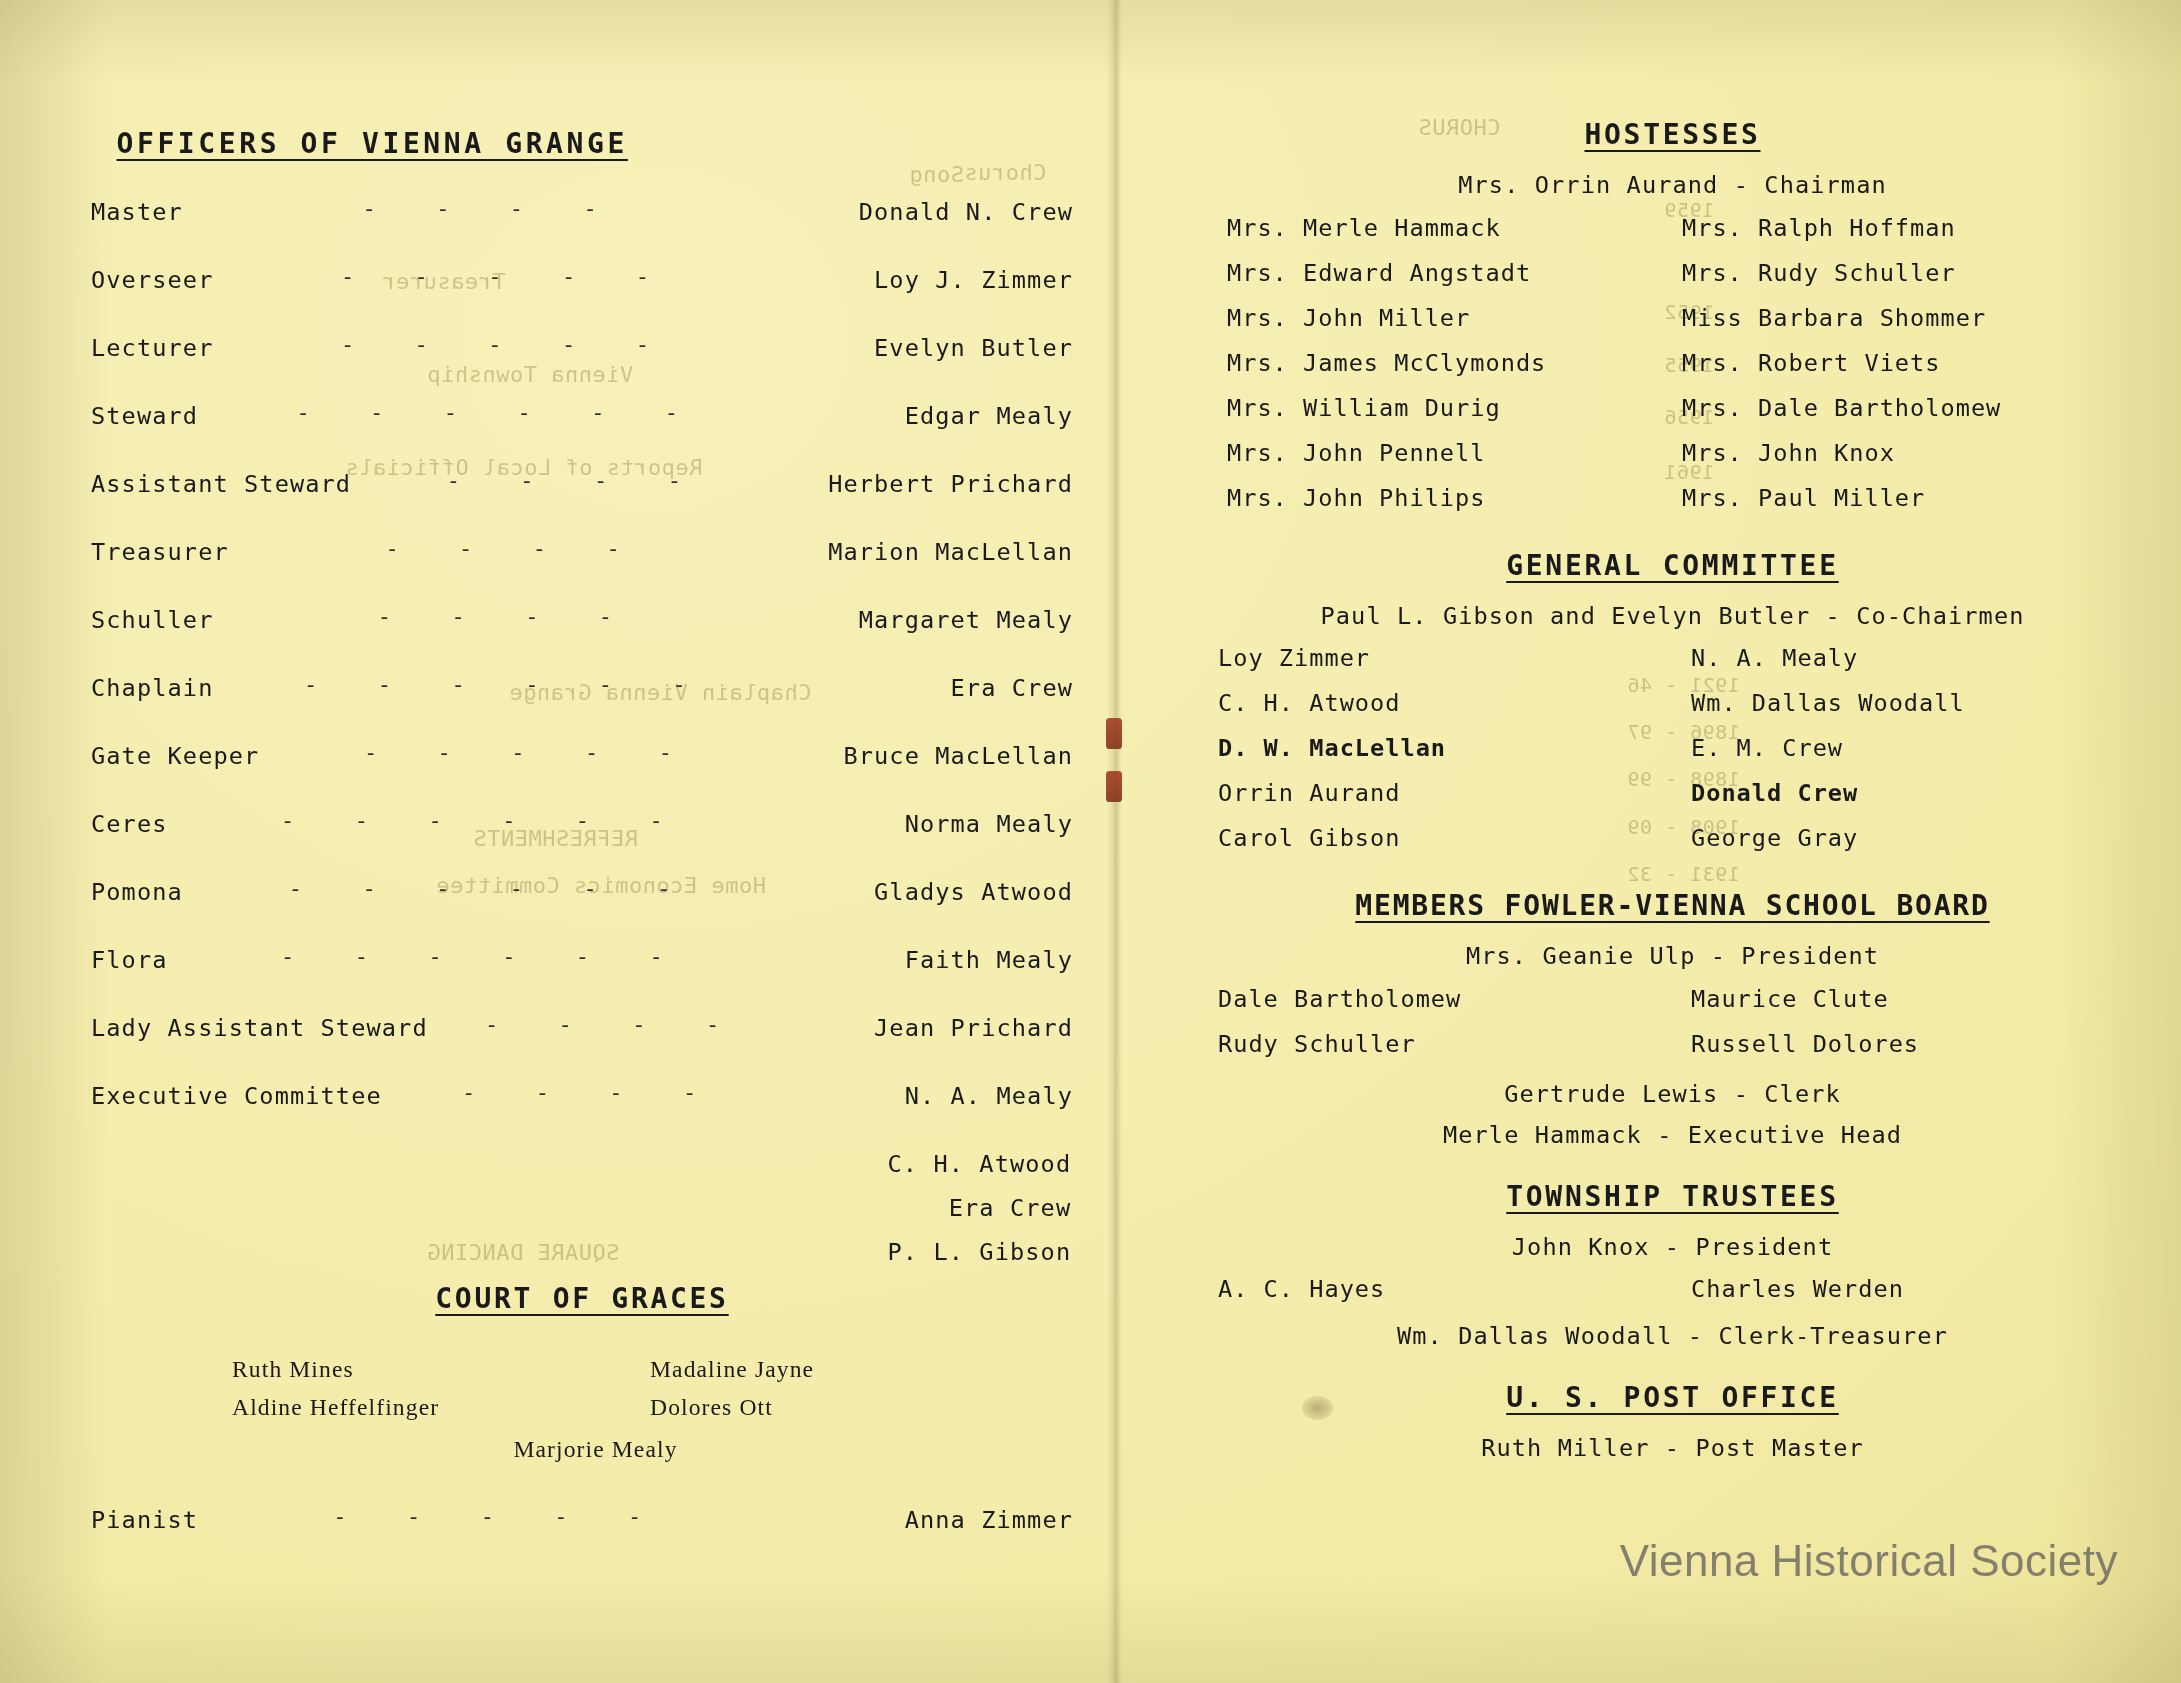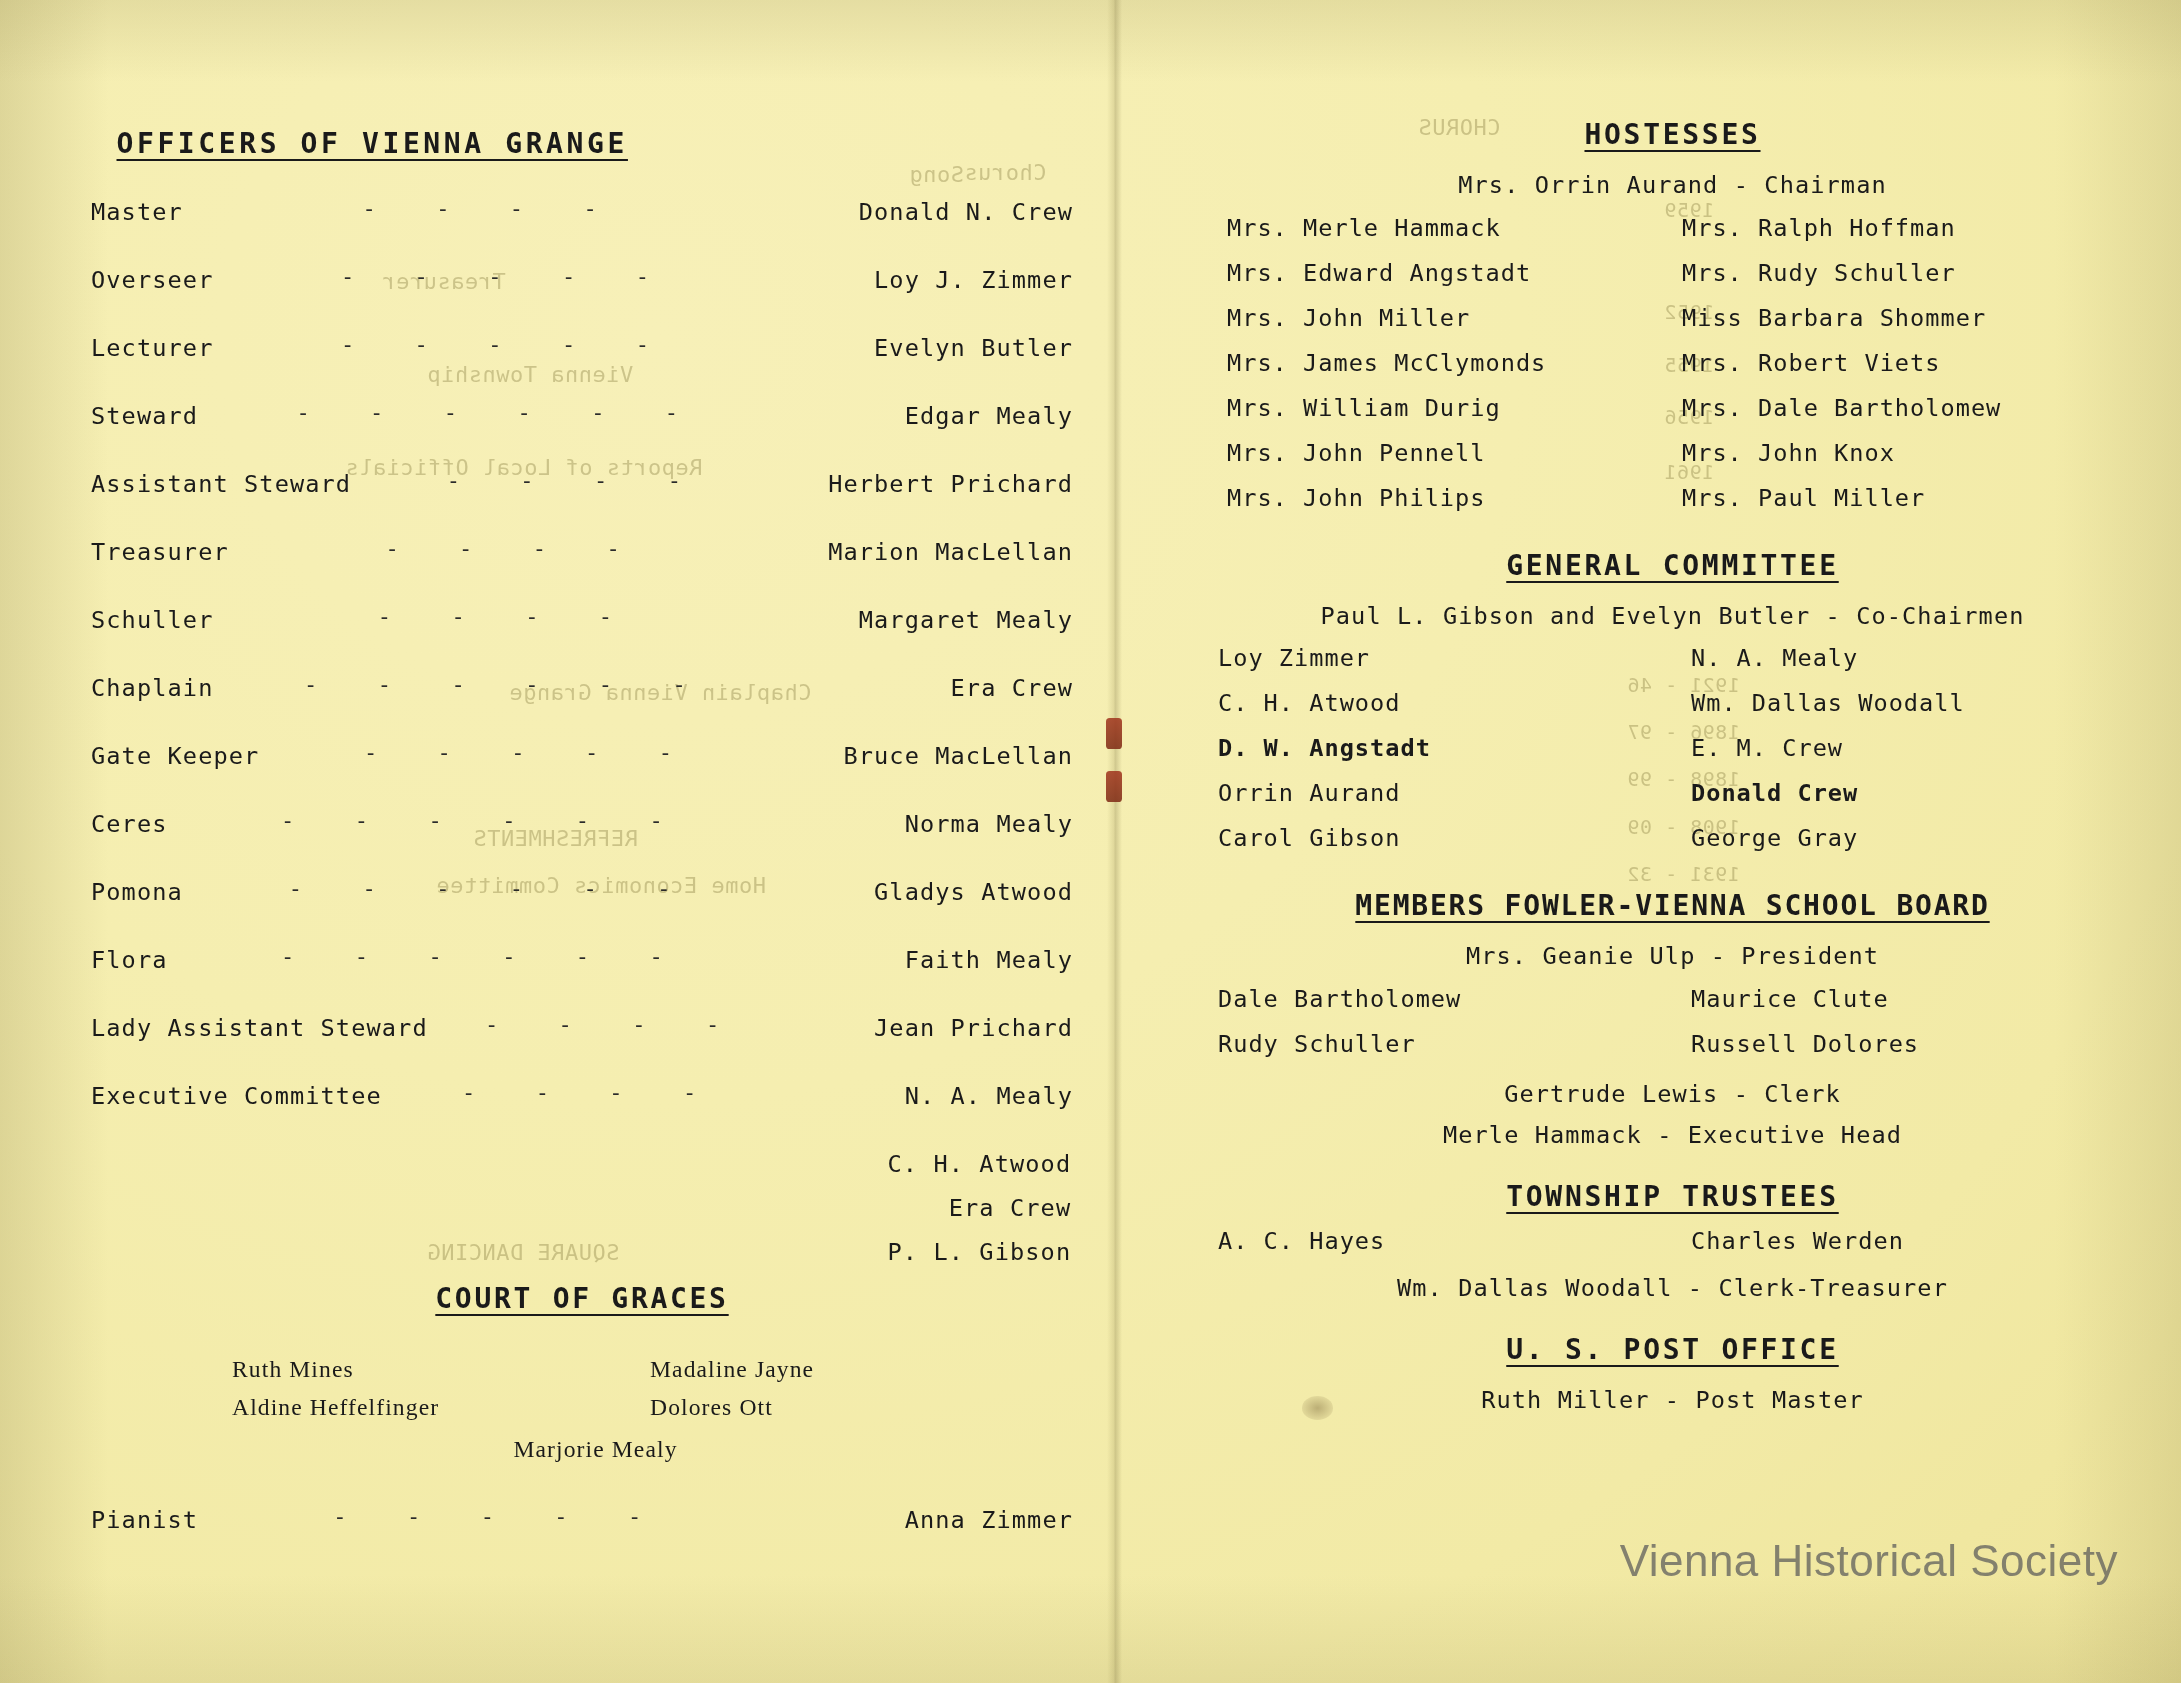--- a/index.html
+++ b/index.html
@@ -423,21 +423,21 @@
     <div class="two-col-list narrow">
       <div class="tc-row">
         <span class="tc-a">Loy Zimmer</span>
         <span class="tc-b">N. A. Mealy</span>
       </div>
       <div class="tc-row">
         <span class="tc-a">C. H. Atwood</span>
         <span class="tc-b">Wm. Dallas Woodall</span>
       </div>
       <div class="tc-row">
-        <span class="tc-a bold">D. W. Angstadt</span>
+        <span class="tc-a bold">D. W. MacLellan</span>
         <span class="tc-b">E. M. Crew</span>
       </div>
       <div class="tc-row">
         <span class="tc-a">Orrin Aurand</span>
         <span class="tc-b bold">Donald Crew</span>
       </div>
       <div class="tc-row">
         <span class="tc-a">Carol Gibson</span>
         <span class="tc-b">George Gray</span>
       </div>
@@ -455,20 +455,21 @@
       <div class="tc-row">
         <span class="tc-a">Rudy Schuller</span>
         <span class="tc-b">Russell Dolores</span>
       </div>
     </div>
     <div class="sub-center" style="margin-top:5.5px;">Gertrude Lewis - Clerk</div>
     <div class="sub-center" style="margin-top:12.7px;">Merle Hammack - Executive Head</div>
 
     <div class="gap-lg"></div>
     <h2 class="section">TOWNSHIP   TRUSTEES</h2>
+    <div class="sub-center">John Knox - President</div>
 
     <div class="two-col-list narrow">
       <div class="tc-row">
         <span class="tc-a">A. C. Hayes</span>
         <span class="tc-b">Charles Werden</span>
       </div>
     </div>
     <div class="sub-center" style="margin-top:1.8px;">Wm. Dallas Woodall - Clerk-Treasurer</div>
 
     <div class="gap-lg"></div>

